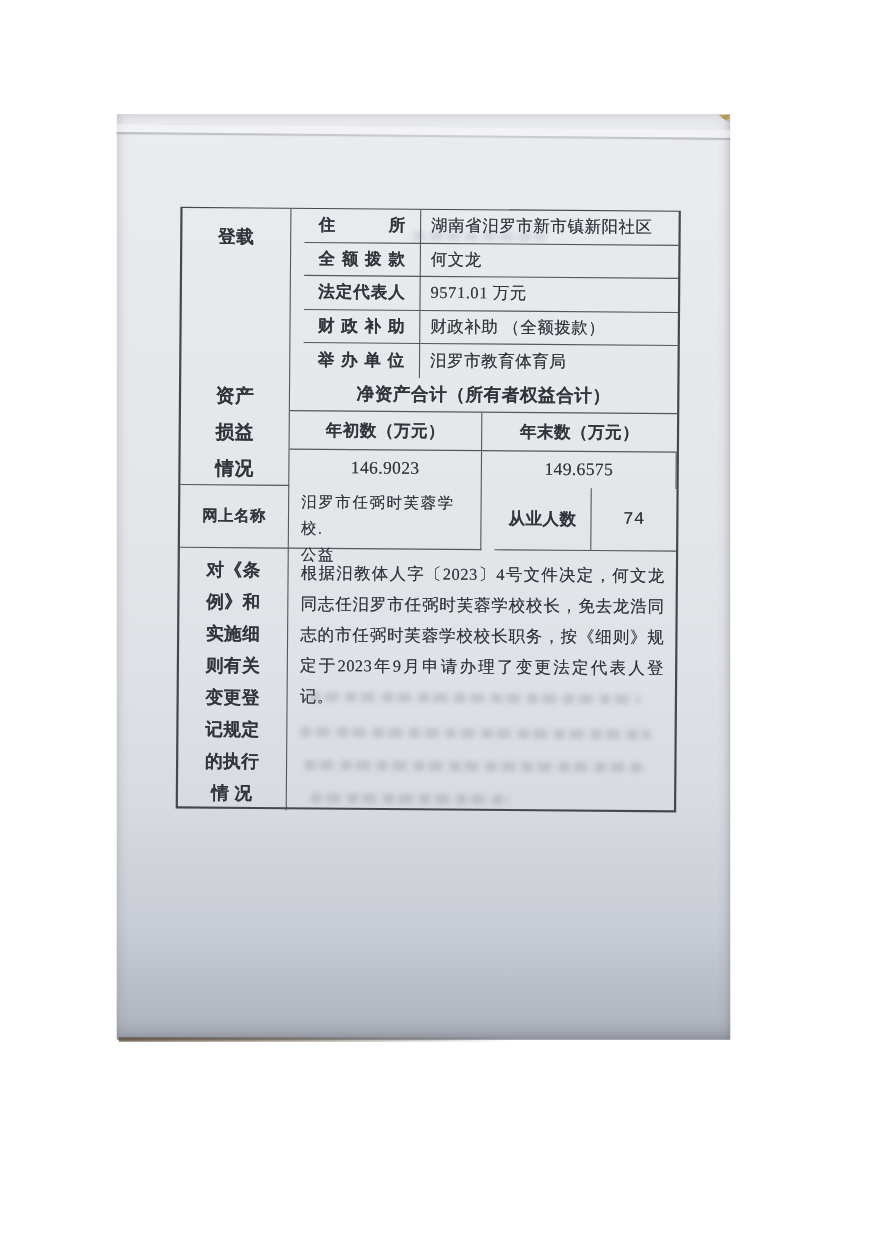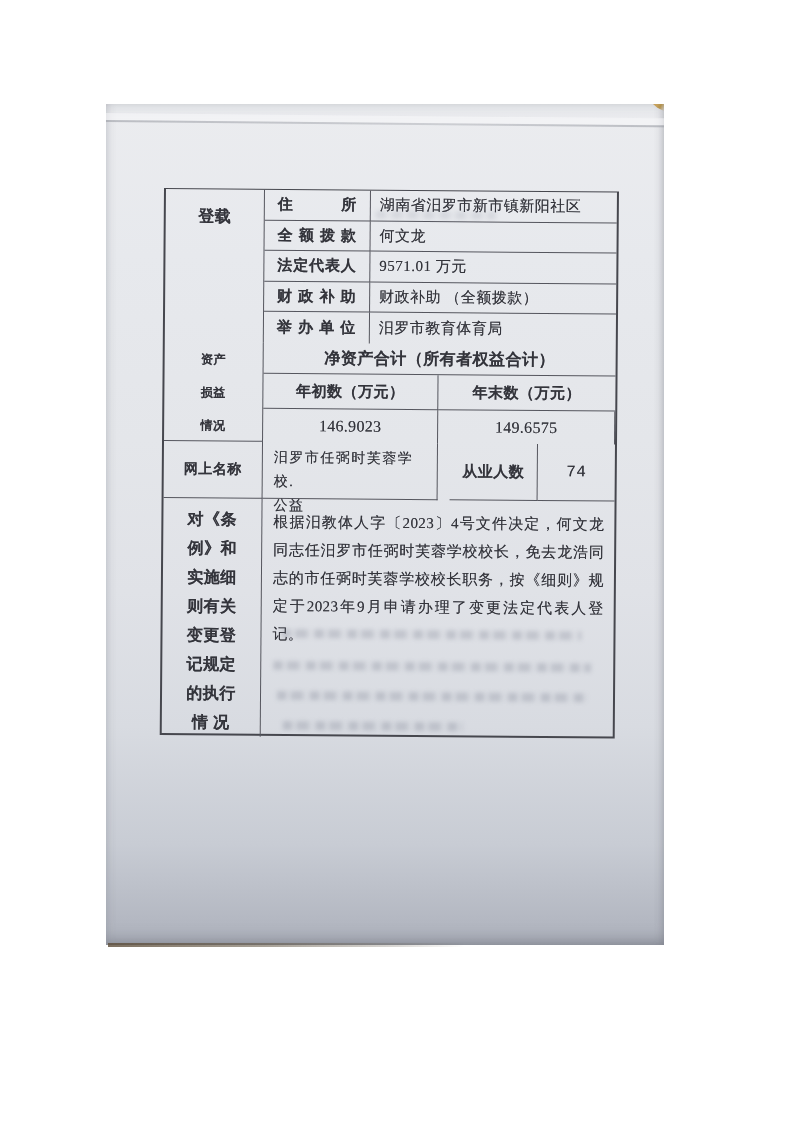--- a/index.html
+++ b/index.html
@@ -57,27 +57,27 @@
   .vcenter { display: flex; align-items: center; justify-content: center; }
 
   
   .secA { height: 153px; position: relative; }
   .secA-label { position: absolute; left: 0; top: 0; width: 99px; height: 153px;
     border-right: 1px solid #55565e; text-align: center; padding-top: 8px; line-height: 37px;
     font-weight: bold; font-size: 16px; }
   .secA-rows { margin-left: 99px; }
   .secA-rows .row { height: 30.6px; }
   .fld { width: 106px; flex: 0 0 106px; padding: 0 13px; font-weight: bold;
-    display: flex; flex-direction: column; justify-content: center; }
+    display: flex; flex-direction: column; justify-content: center; margin-left: 12px; }
   .fld span { text-align: justify; text-align-last: justify; width: 100%; }
   .val { flex: 1; display: flex; align-items: center; padding-left: 9px; }
 
   
   .secB { display: flex; height: 99px; }
-  .secB-label { height: 99px; line-height: 33px; font-weight: bold; font-size: 12px; padding-top: 1px; }
+  .secB-label { height: 99px; line-height: 33px; font-weight: bold; font-size: 17px; padding-top: 1px; }
   .secB-right { flex: 1; display: flex; flex-direction: column; }
   .secB-right .row.r1 { height: 31px; }
   .secB-right .row.r2 { height: 35px; }
   .secB-right .row.r3 { height: 33px; flex: 1; }
   .assets-header { flex: 1; font-weight: bold; font-size: 16px; }
   .half1 { width: 175px; flex: 0 0 175px; }
   .half2 { flex: 1; }
   .num { font-size: 16px; letter-spacing: .3px; }
 
   

